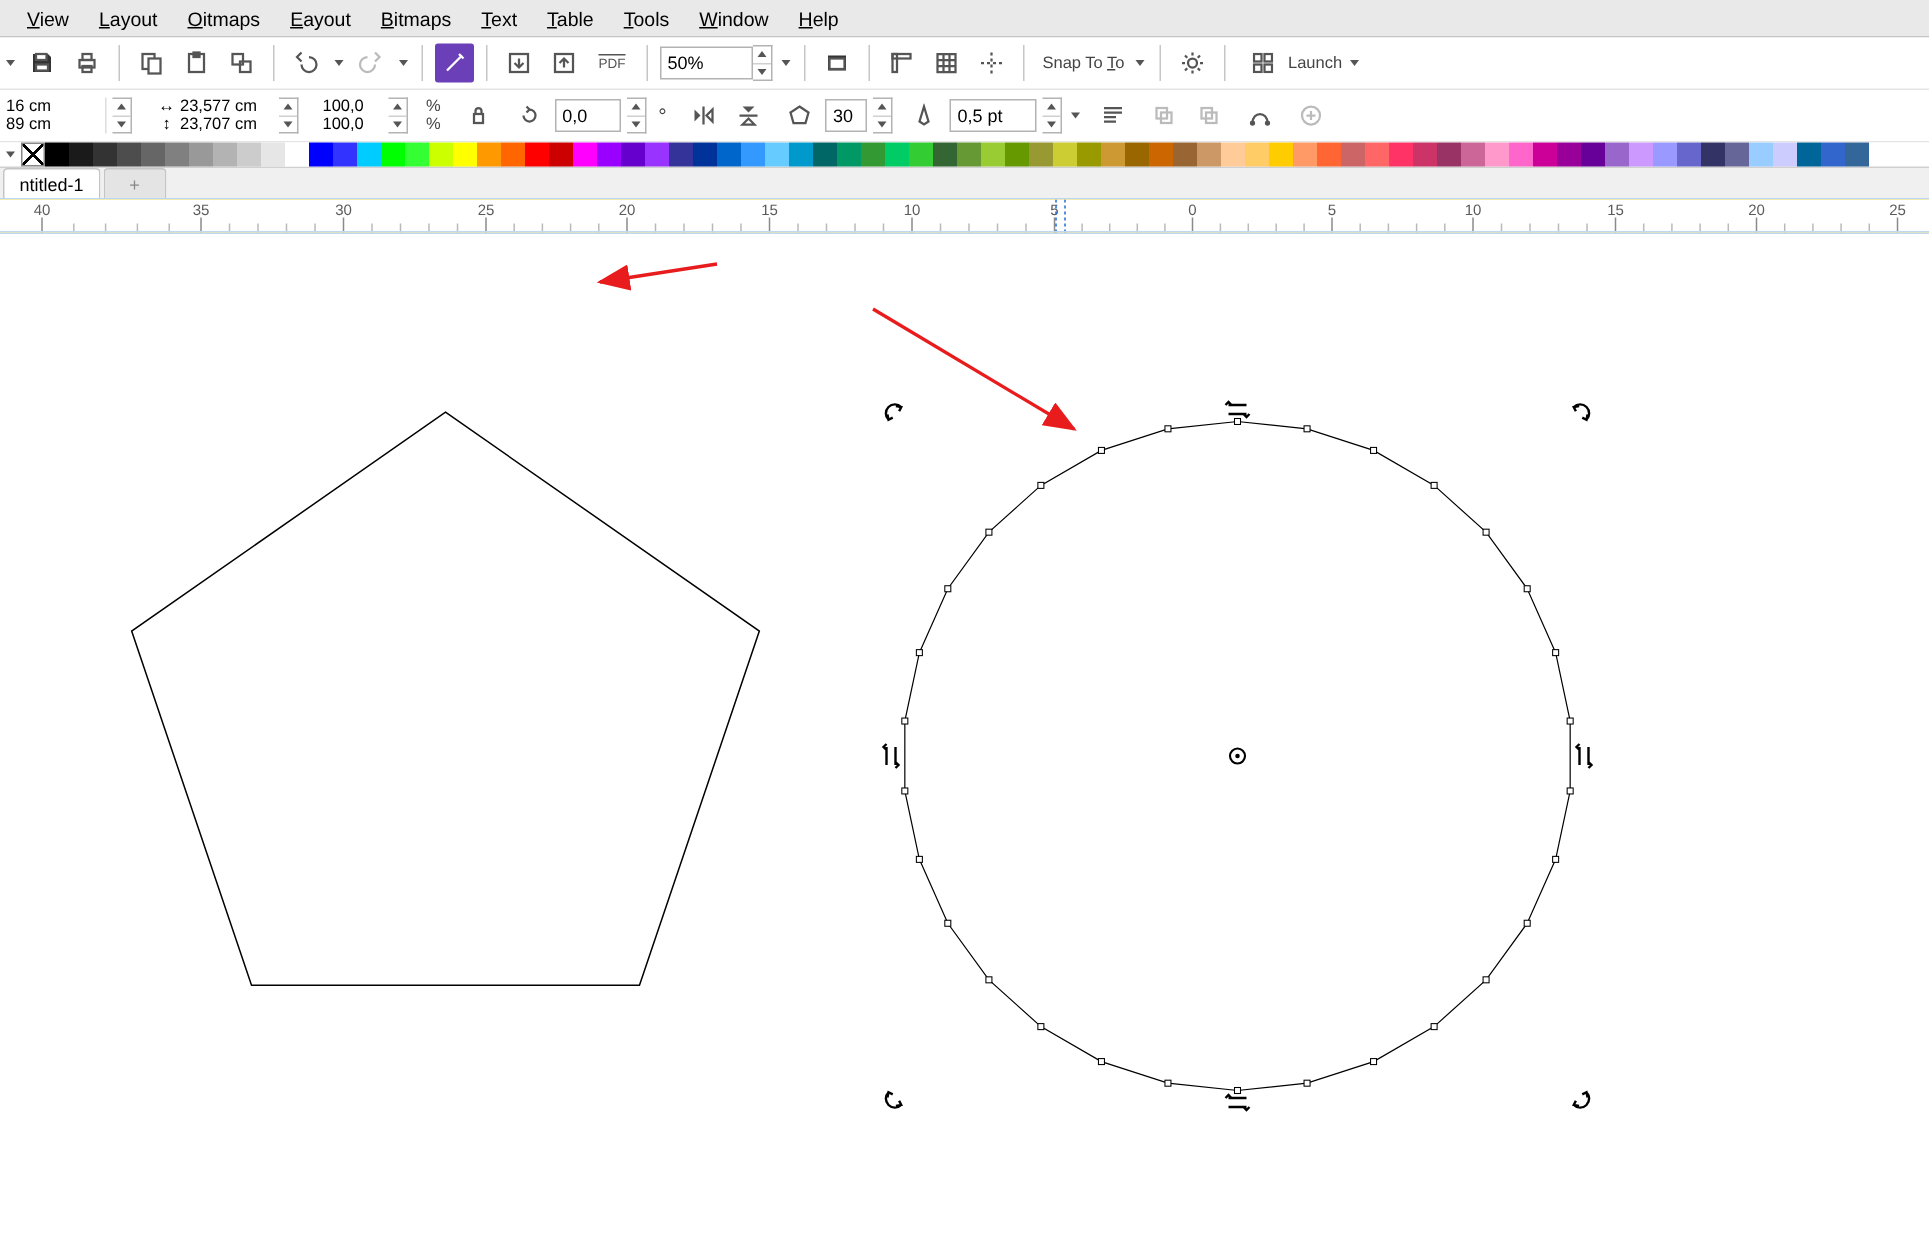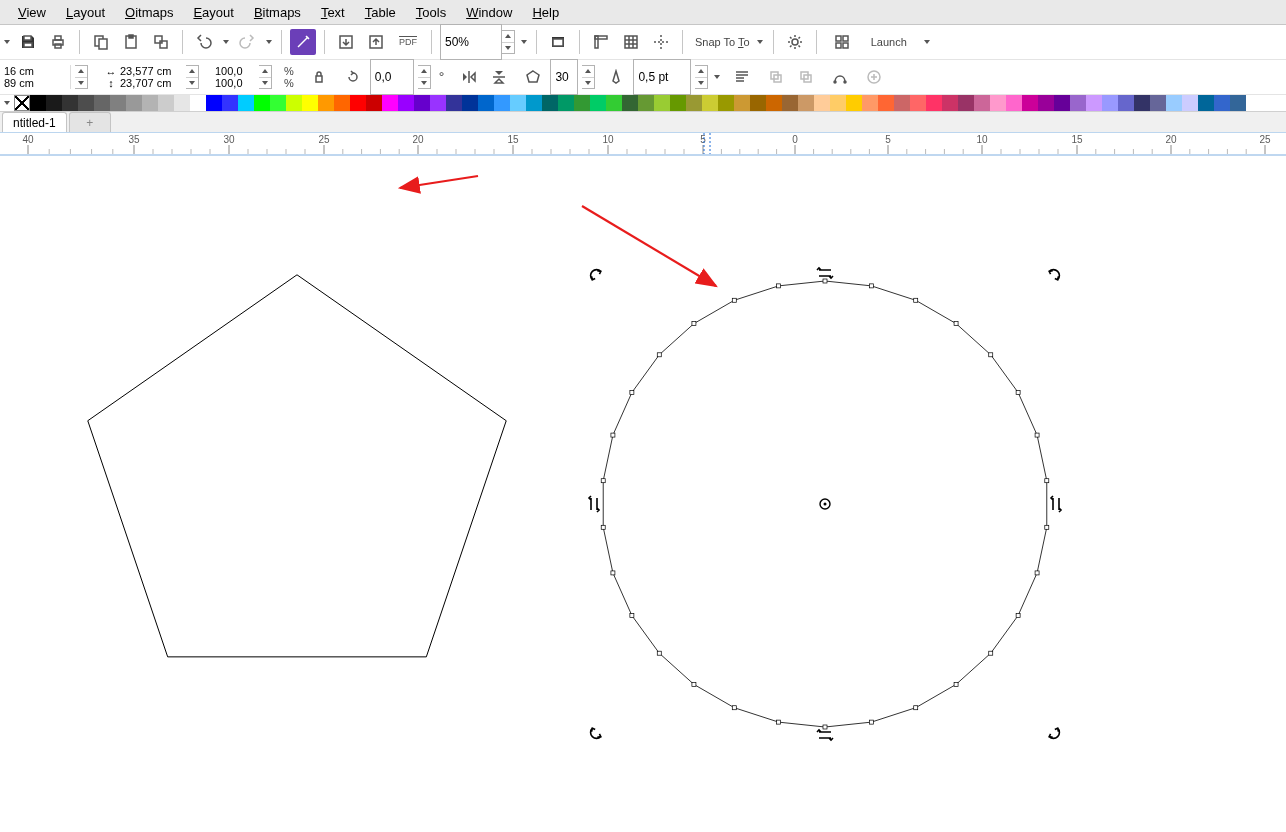--- a/index.html
+++ b/index.html
@@ -20,21 +20,21 @@
   .menubar .mi .ul{text-decoration:underline;}
 
   
   .toolbar{height:34px;background:#fff;border-bottom:1px solid #e4e4e4;display:flex;align-items:center;padding:0 2px;gap:4px;}
   .toolbar .sep{width:1px;height:24px;background:var(--sep);margin:0 4px;}
   .iconbtn{width:26px;height:26px;display:flex;align-items:center;justify-content:center;border-radius:2px;color:#555;}
   .iconbtn svg{width:16px;height:16px;stroke:currentColor;fill:none;stroke-width:1.5;}
   .iconbtn.sm svg{width:14px;height:14px;}
   .dropdown-caret{width:9px;height:26px;display:flex;align-items:center;justify-content:center;color:#666;}
   .dropdown-caret:after{content:"";border-left:3px solid transparent;border-right:3px solid transparent;border-top:4px solid #555;}
-  .txtbox{height:36px;border:1px solid #b3b3b3;background:#fff;font-size:12px;padding:0 4px;box-sizing:border-box;}
+  .txtbox{height:22px;border:1px solid #b3b3b3;background:#fff;font-size:12px;padding:0 4px;box-sizing:border-box;}
   .lbl{font-size:11px;color:#444;padding:0 4px;}
 
   
   .proprow{height:34px;background:#fff;border-bottom:1px solid #e4e4e4;display:flex;align-items:center;gap:4px;}
   .coord-block{display:flex;flex-direction:column;justify-content:center;font-size:11px;line-height:12px;padding:0 4px;}
   .mini-input{width:58px;height:12px;border:none;font-size:11px;padding:0;outline:none;}
   .mini-row{display:flex;align-items:center;gap:2px;}
   .mini-glyph{width:14px;display:inline-flex;justify-content:center;}
   .spin{width:12px;height:22px;display:flex;flex-direction:column;border:1px solid #b3b3b3;border-left:none;}
   .spin div{flex:1;display:flex;align-items:center;justify-content:center;}
@@ -58,21 +58,21 @@
   .doctab.add{width:20px;justify-content:center;color:#888;}
 
   
   .ruler-wrap{position:relative;height:22px;background:#fde047;border-bottom:1px solid #bfd7f0;}
   .ruler-canvas{position:absolute;inset:0;}
 
   
   .canvas-area{position:relative;width:100%;height:700px;background:#fff;overflow:hidden;}
   .canvas-svg{position:absolute;inset:0;}
 
-  .launch-group{display:flex;align-items:center;gap:12px;margin-left:4px;}
+  .launch-group{display:flex;align-items:center;gap:0;margin-left:4px;}
 </style>
 </head>
 <body>
 
 <div class="menubar">
   <div class="mi"><span class="ul">V</span><span>iew</span></div>
   <div class="mi"><span class="ul">L</span><span>ayout</span></div>
   <div class="mi"><span class="ul">O</span><span>itmaps</span></div>
   <div class="mi"><span class="ul">E</span><span>ayout</span></div>
   <div class="mi"><span class="ul">B</span><span>itmaps</span></div>

